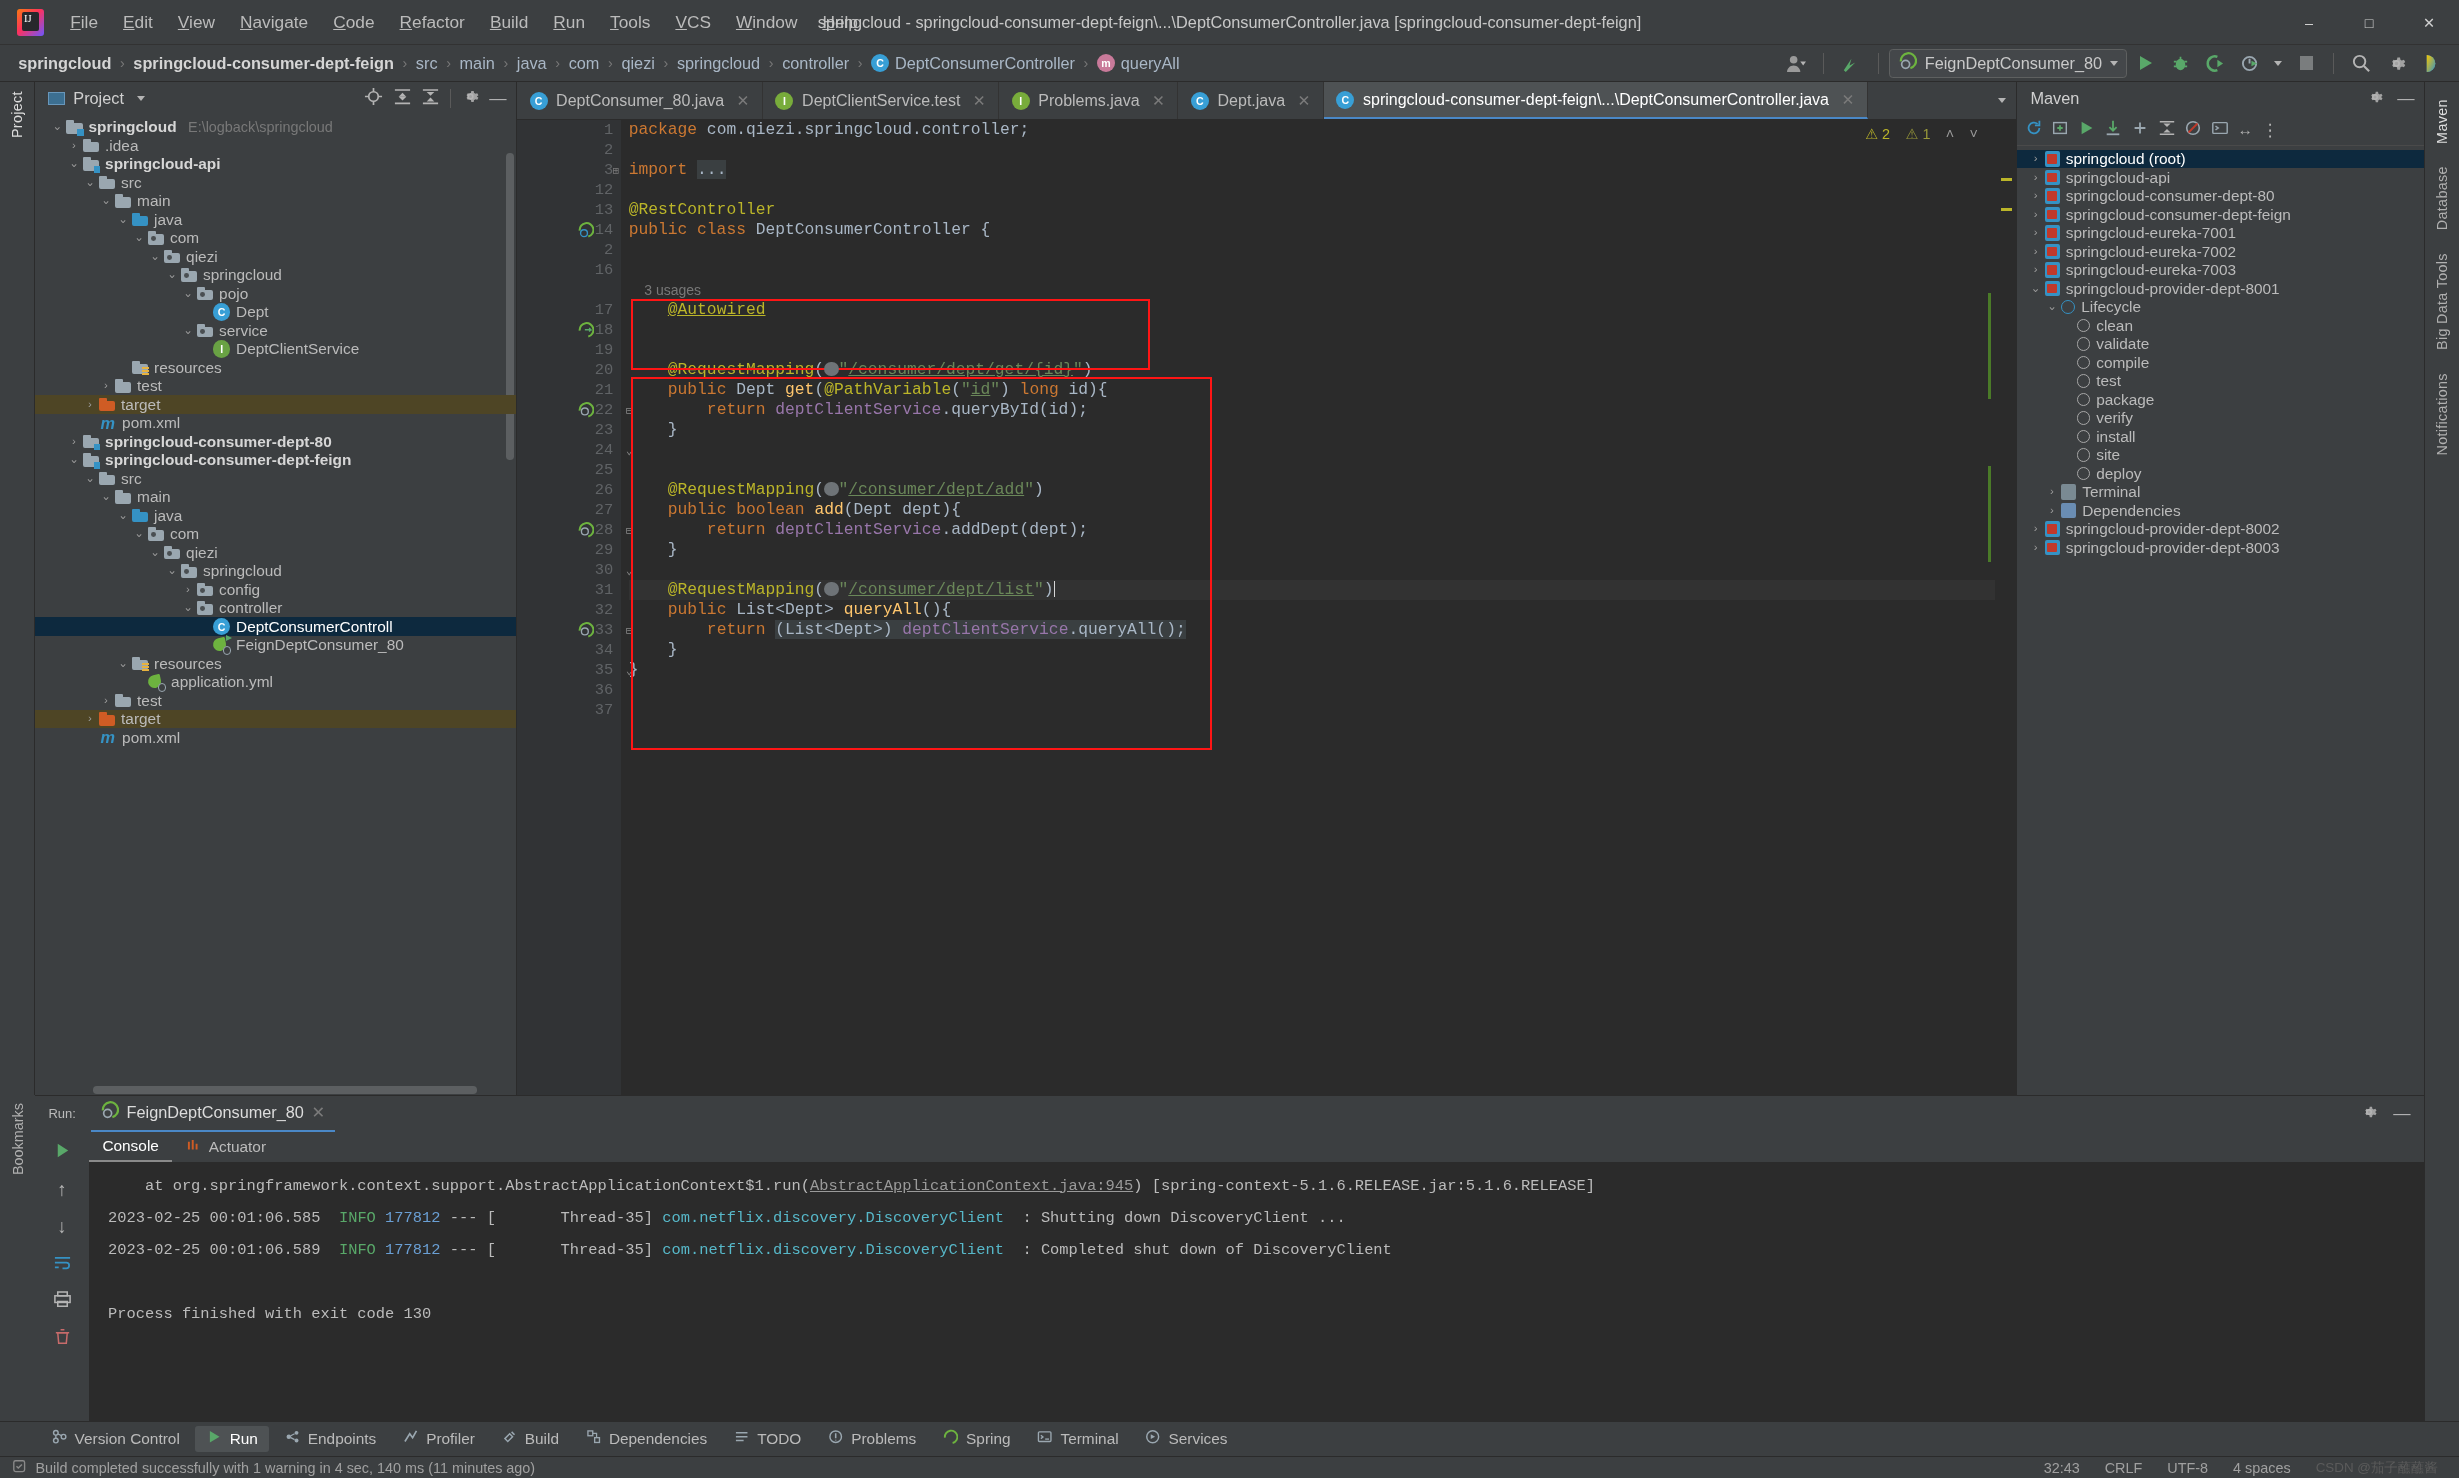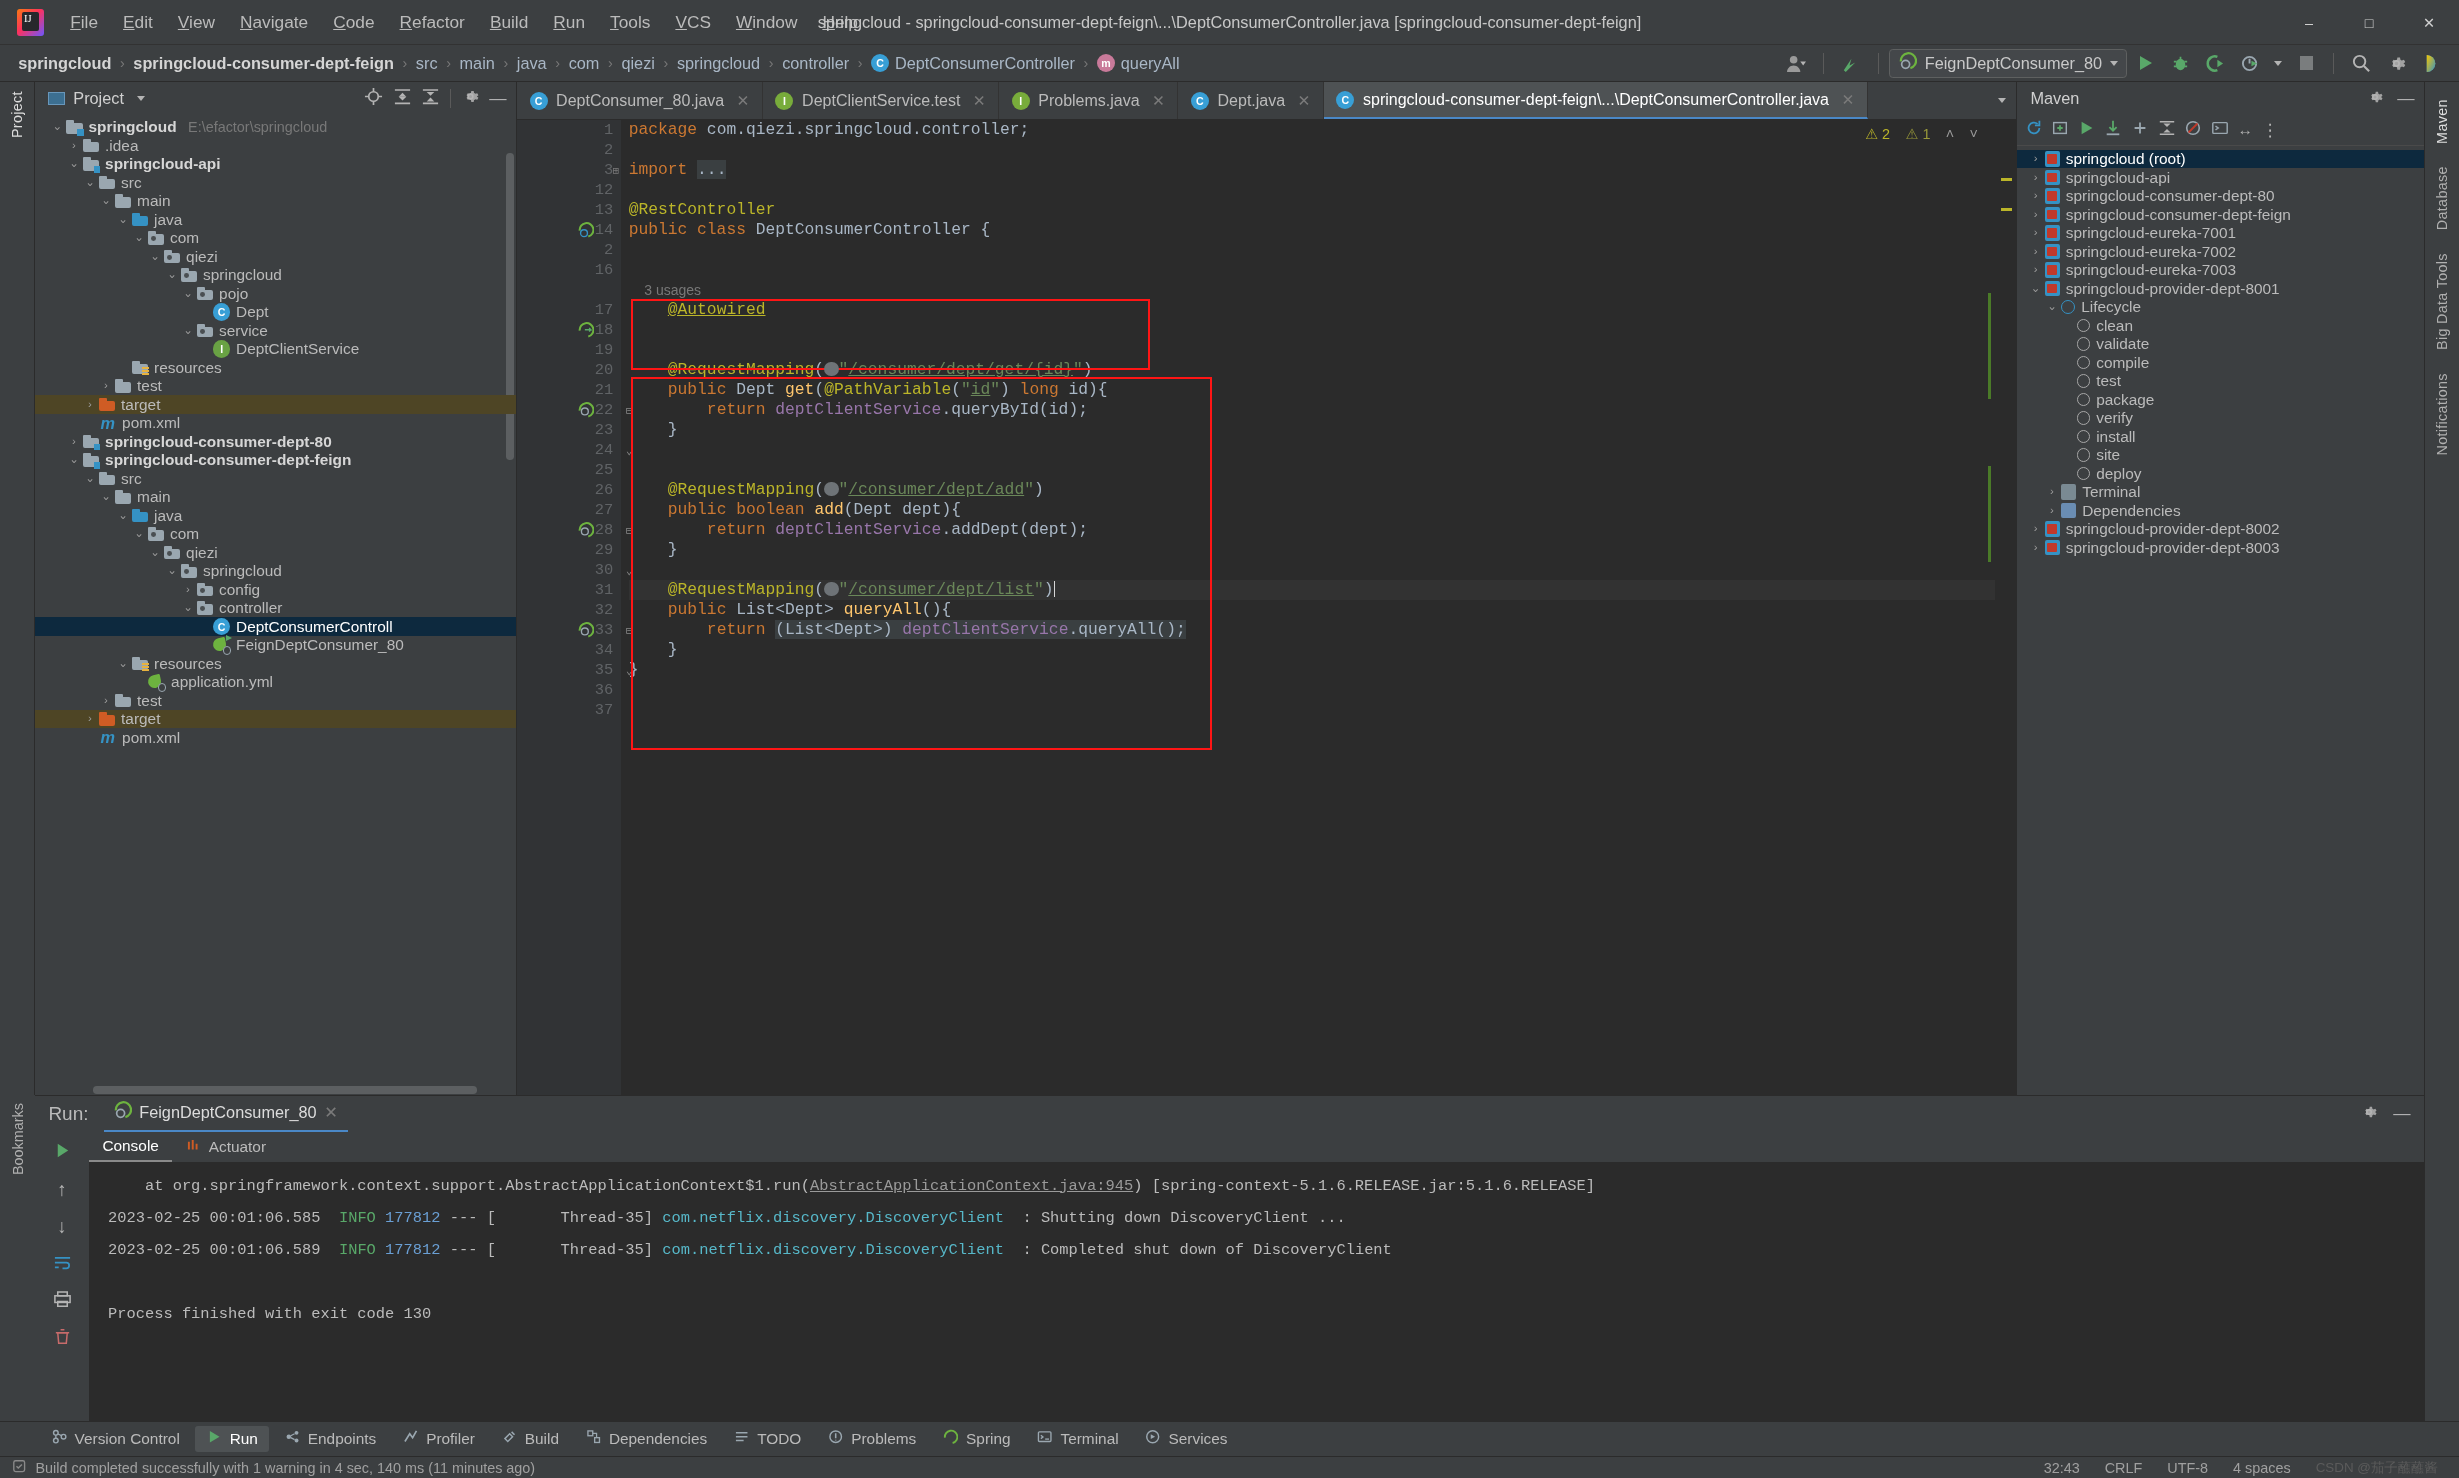--- a/index.html
+++ b/index.html
@@ -195,21 +195,21 @@
     background: #3c3f41; border-left: 1px solid #2b2b2b; display: flex; flex-direction: column;
     align-items: center; padding-top: 7.7px; gap: 3.8px;
   }
 
   
   .runpanel {
     position: absolute; left: 35px; right: 35px; top: 1095px; height: 341px;
     background: #3c3f41; border-top: 1px solid #2b2b2b; display: flex; flex-direction: column;
   }
   .run-head { height: 35px; display: flex; align-items: center; padding-left: 13.4px; }
-  .run-label { font-size: 19px; color: #bbbbbb; margin-right: 15.4px; }
+  .run-label { font-size: 13px; color: #bbbbbb; margin-right: 15.4px; }
   .run-tab {
     display: flex; align-items: center; gap: 7.7px; font-size: 16.3px; color: #dcdcdc;
     padding: 5.8px 9.6px 6.7px; border-bottom: 2.9px solid #4a88c7;
   }
   .run-head-right { margin-left:auto; display:flex; align-items:center; gap:15.4px; padding-right:13.4px; }
   .run-body { flex: 1; display: flex; }
   .run-side { width: 54px; display:flex; flex-direction:column; align-items:center; padding-top:9.6px; gap: 15.4px; }
   .run-main { flex: 1; display: flex; flex-direction: column; }
   .sub-tabs { height: 31px; display:flex; align-items:stretch; gap: 0px; }
   .sub-tab { display:flex; align-items:center; gap:7.7px; padding: 0 13.4px; font-size: 15.4px; color:#bbbbbb; }
@@ -455,21 +455,21 @@
           <span style="width:13.4px;flex-shrink:0"></span>
           <span class="tw">
             <span class="chev">⌄</span>
           </span>
           <span class="fold">
             <span class="t"></span>
             <span class="b"></span>
             <span class="mod"></span>
           </span>
           <span class="tlabel bold">springcloud</span>
-          <span class="tpath">E:\efactor\springcloud</span>
+          <span class="tpath">E:\logback\springcloud</span>
         </div>
         <div class="trow">
           <span style="width:30px;flex-shrink:0"></span>
           <span class="tw">
             <span class="chev">›</span>
           </span>
           <span class="fold">
             <span class="t"></span>
             <span class="b"></span>
           </span>

